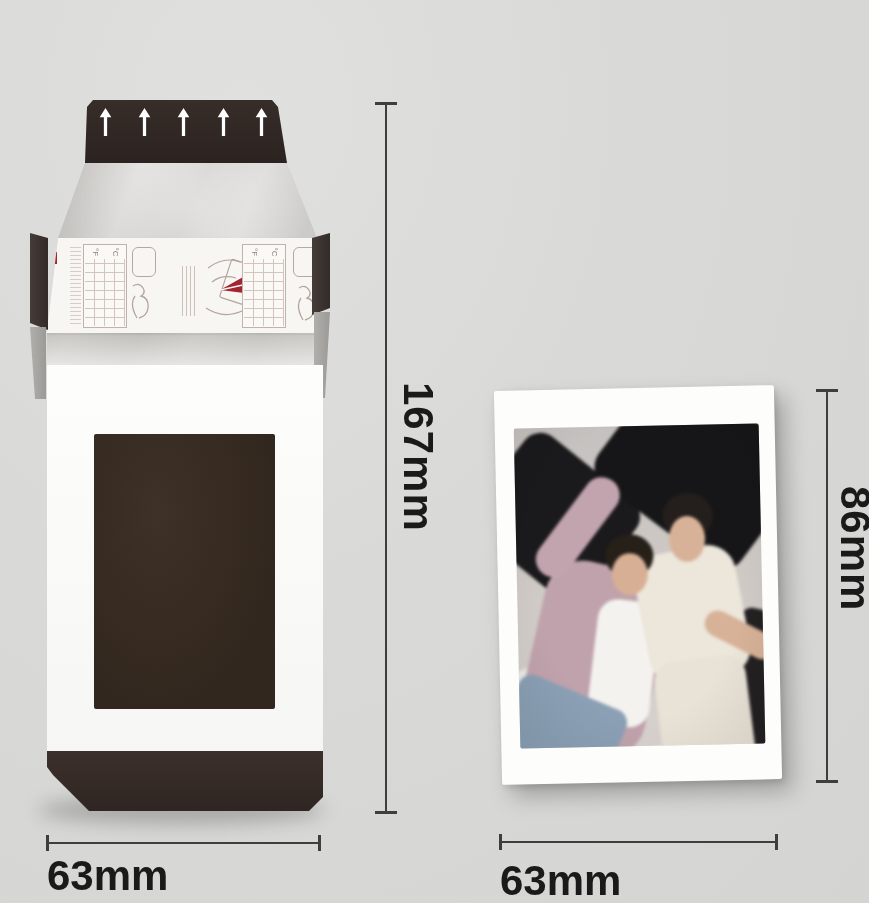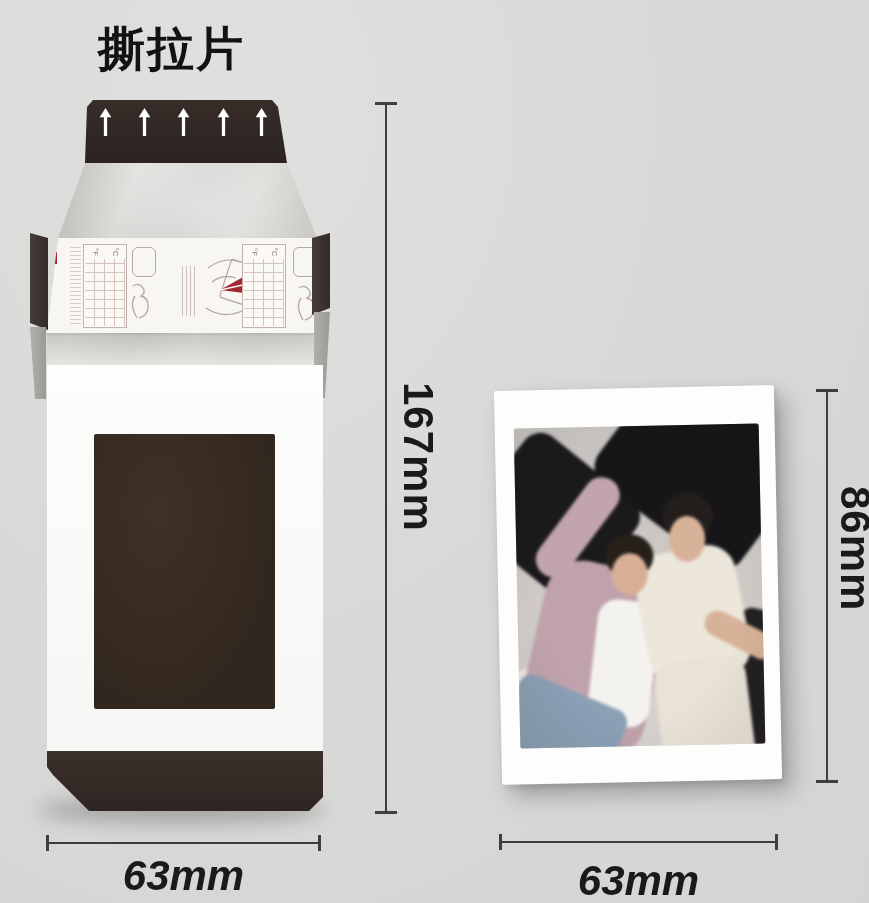--- a/index.html
+++ b/index.html
@@ -91,36 +91,35 @@
   .face-r{left:153px;top:91px;width:36px;height:46px;border-radius:50%;background:#dab296;}
   .vignette{position:absolute;inset:0;background:radial-gradient(ellipse at 50% 45%,rgba(0,0,0,0) 60%,rgba(0,0,0,.08) 100%);}
 
   
   .dim-v{width:2px;background:#3e3e3e;}
   .dim-h{height:2px;background:#3e3e3e;}
   .cap-h{position:absolute;width:22px;height:3px;left:-10px;background:#3e3e3e;}
   .cap-v{position:absolute;width:3px;height:16px;top:-7px;background:#3e3e3e;}
   .dim-label{font-weight:700;color:#1a1a1a;font-size:42px;}
   .dim-label.vert{writing-mode:vertical-rl;letter-spacing:1px;}
-  .dim-label.horz{text-align:center;font-style:italic;}
+  .dim-label.horz{}
   .v167{left:385px;top:103px;height:710px;}
   .l167{left:394px;top:382px;}
   .h63l{left:47px;top:842px;width:273px;}
   .l63l{left:47px;top:852px;width:273px;}
   .v86{left:826px;top:390px;height:392px;}
   .l86{left:831px;top:486px;}
   .h63r{left:500px;top:841px;width:277px;}
   .l63r{left:500px;top:857px;width:277px;}
 </style>
 </head>
 <body>
 
 <div class="canvas">
 
-  <div class="abs title">撕拉片</div>
 
   <div class="abs pack">
     <div class="abs pack-shadow"></div>
 
     <div class="abs flap">
       <div class="abs arrow-band">
         <span class="abs arrow" style="left:68px">
             <svg viewBox="0 0 10 24">
               <path d="M5 0 L10 8 L6.4 8 L6.4 24 L3.6 24 L3.6 8 L0 8 Z" fill="#ffffff"></path>
             </svg>

